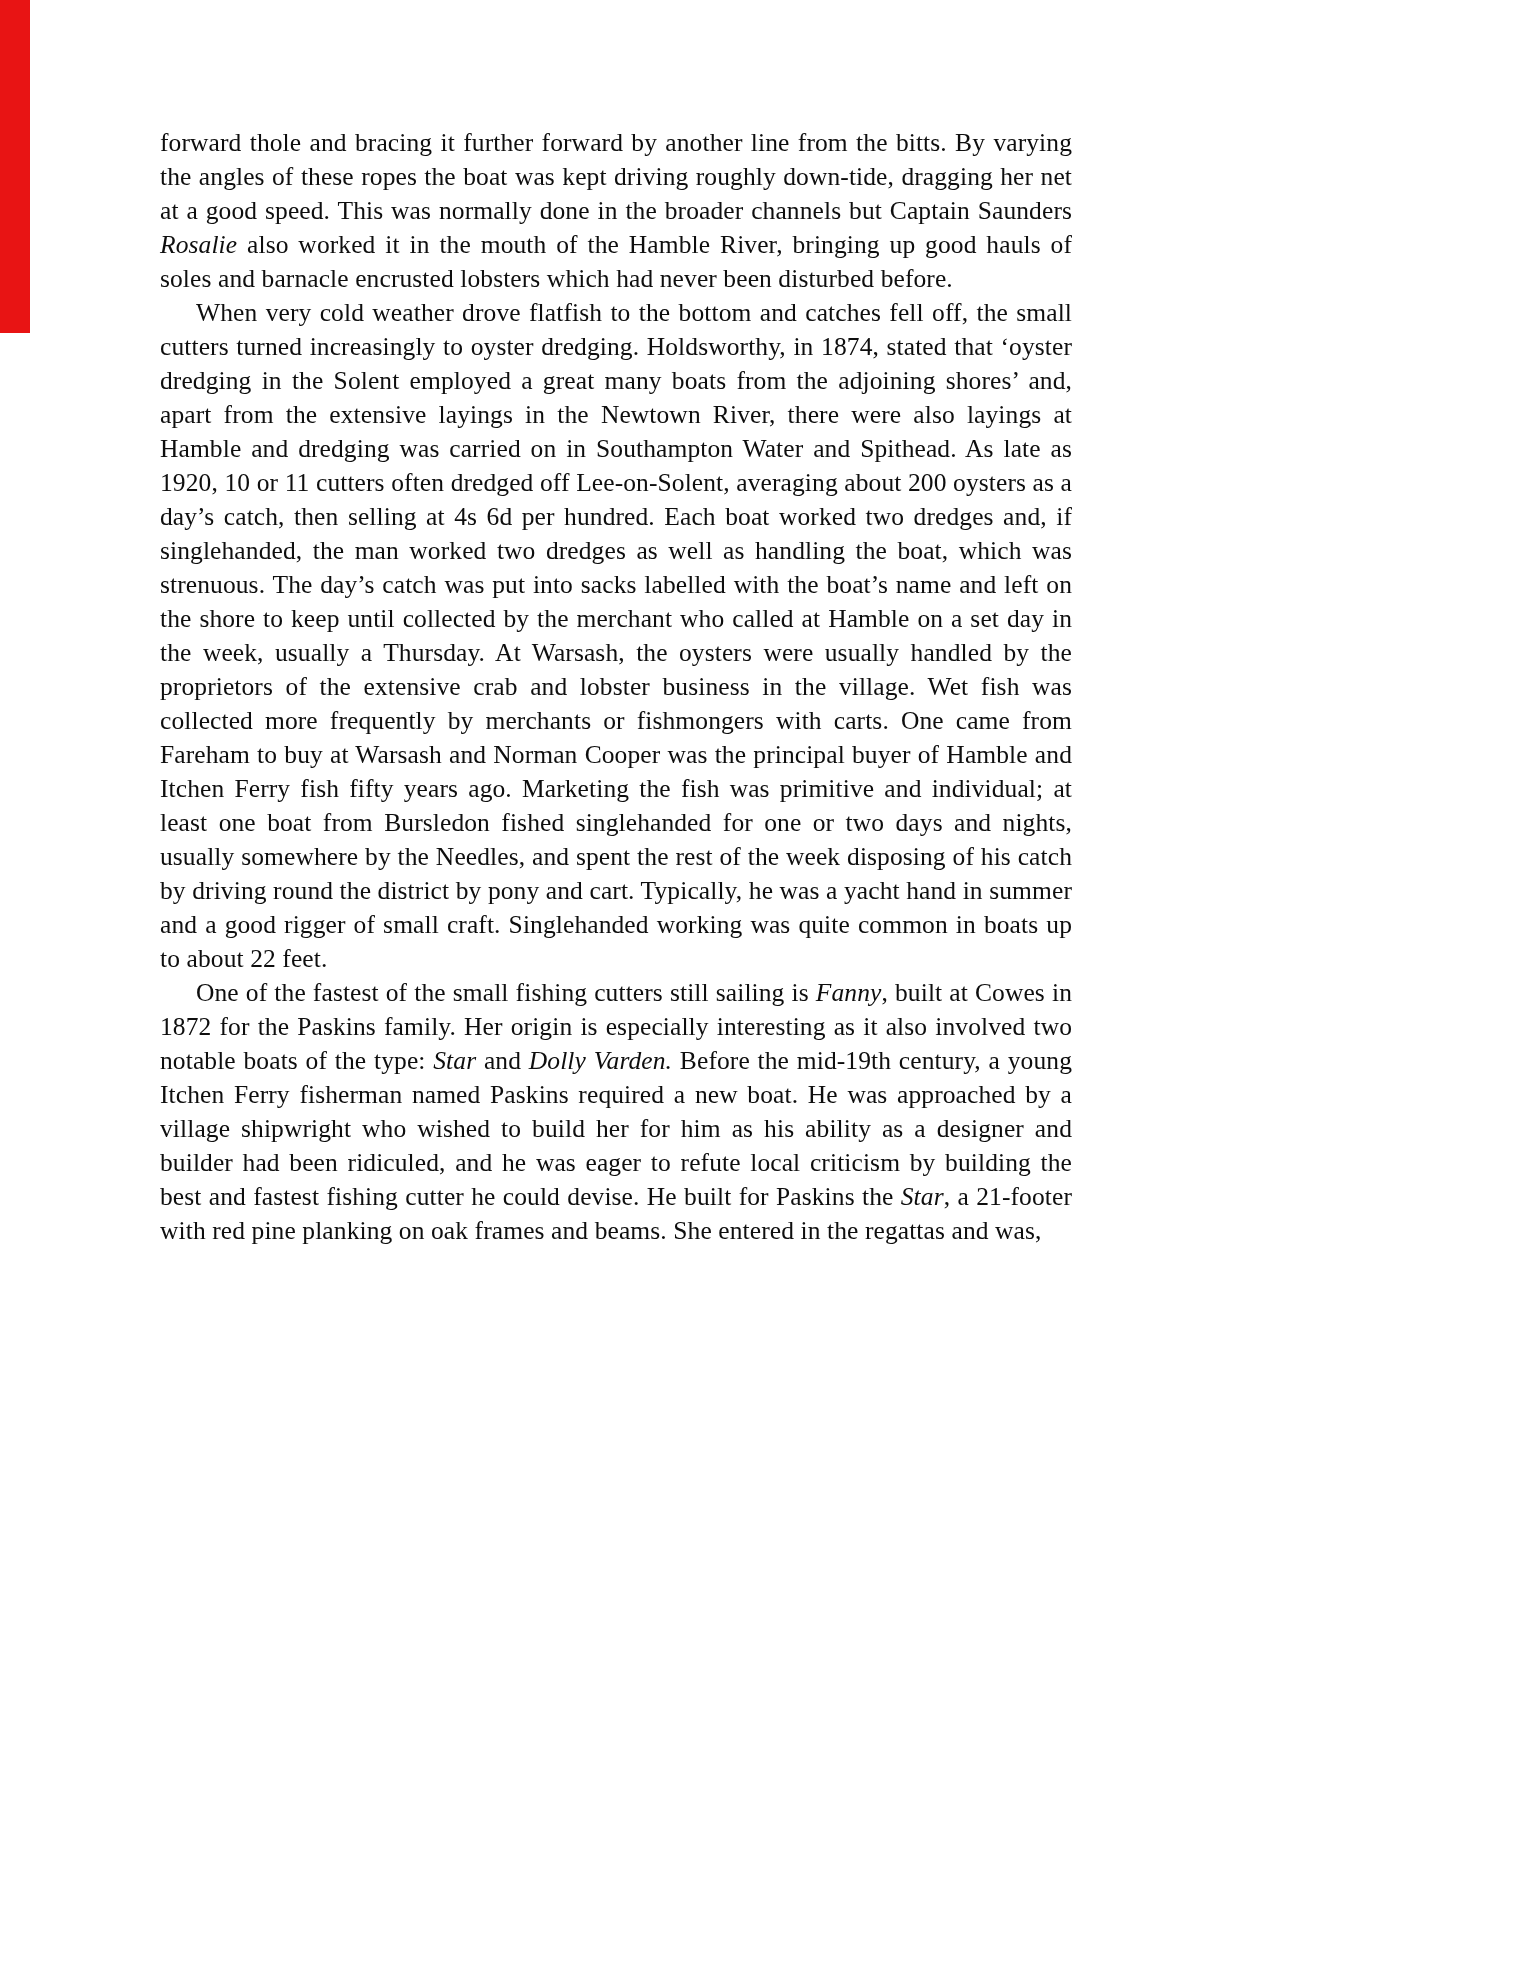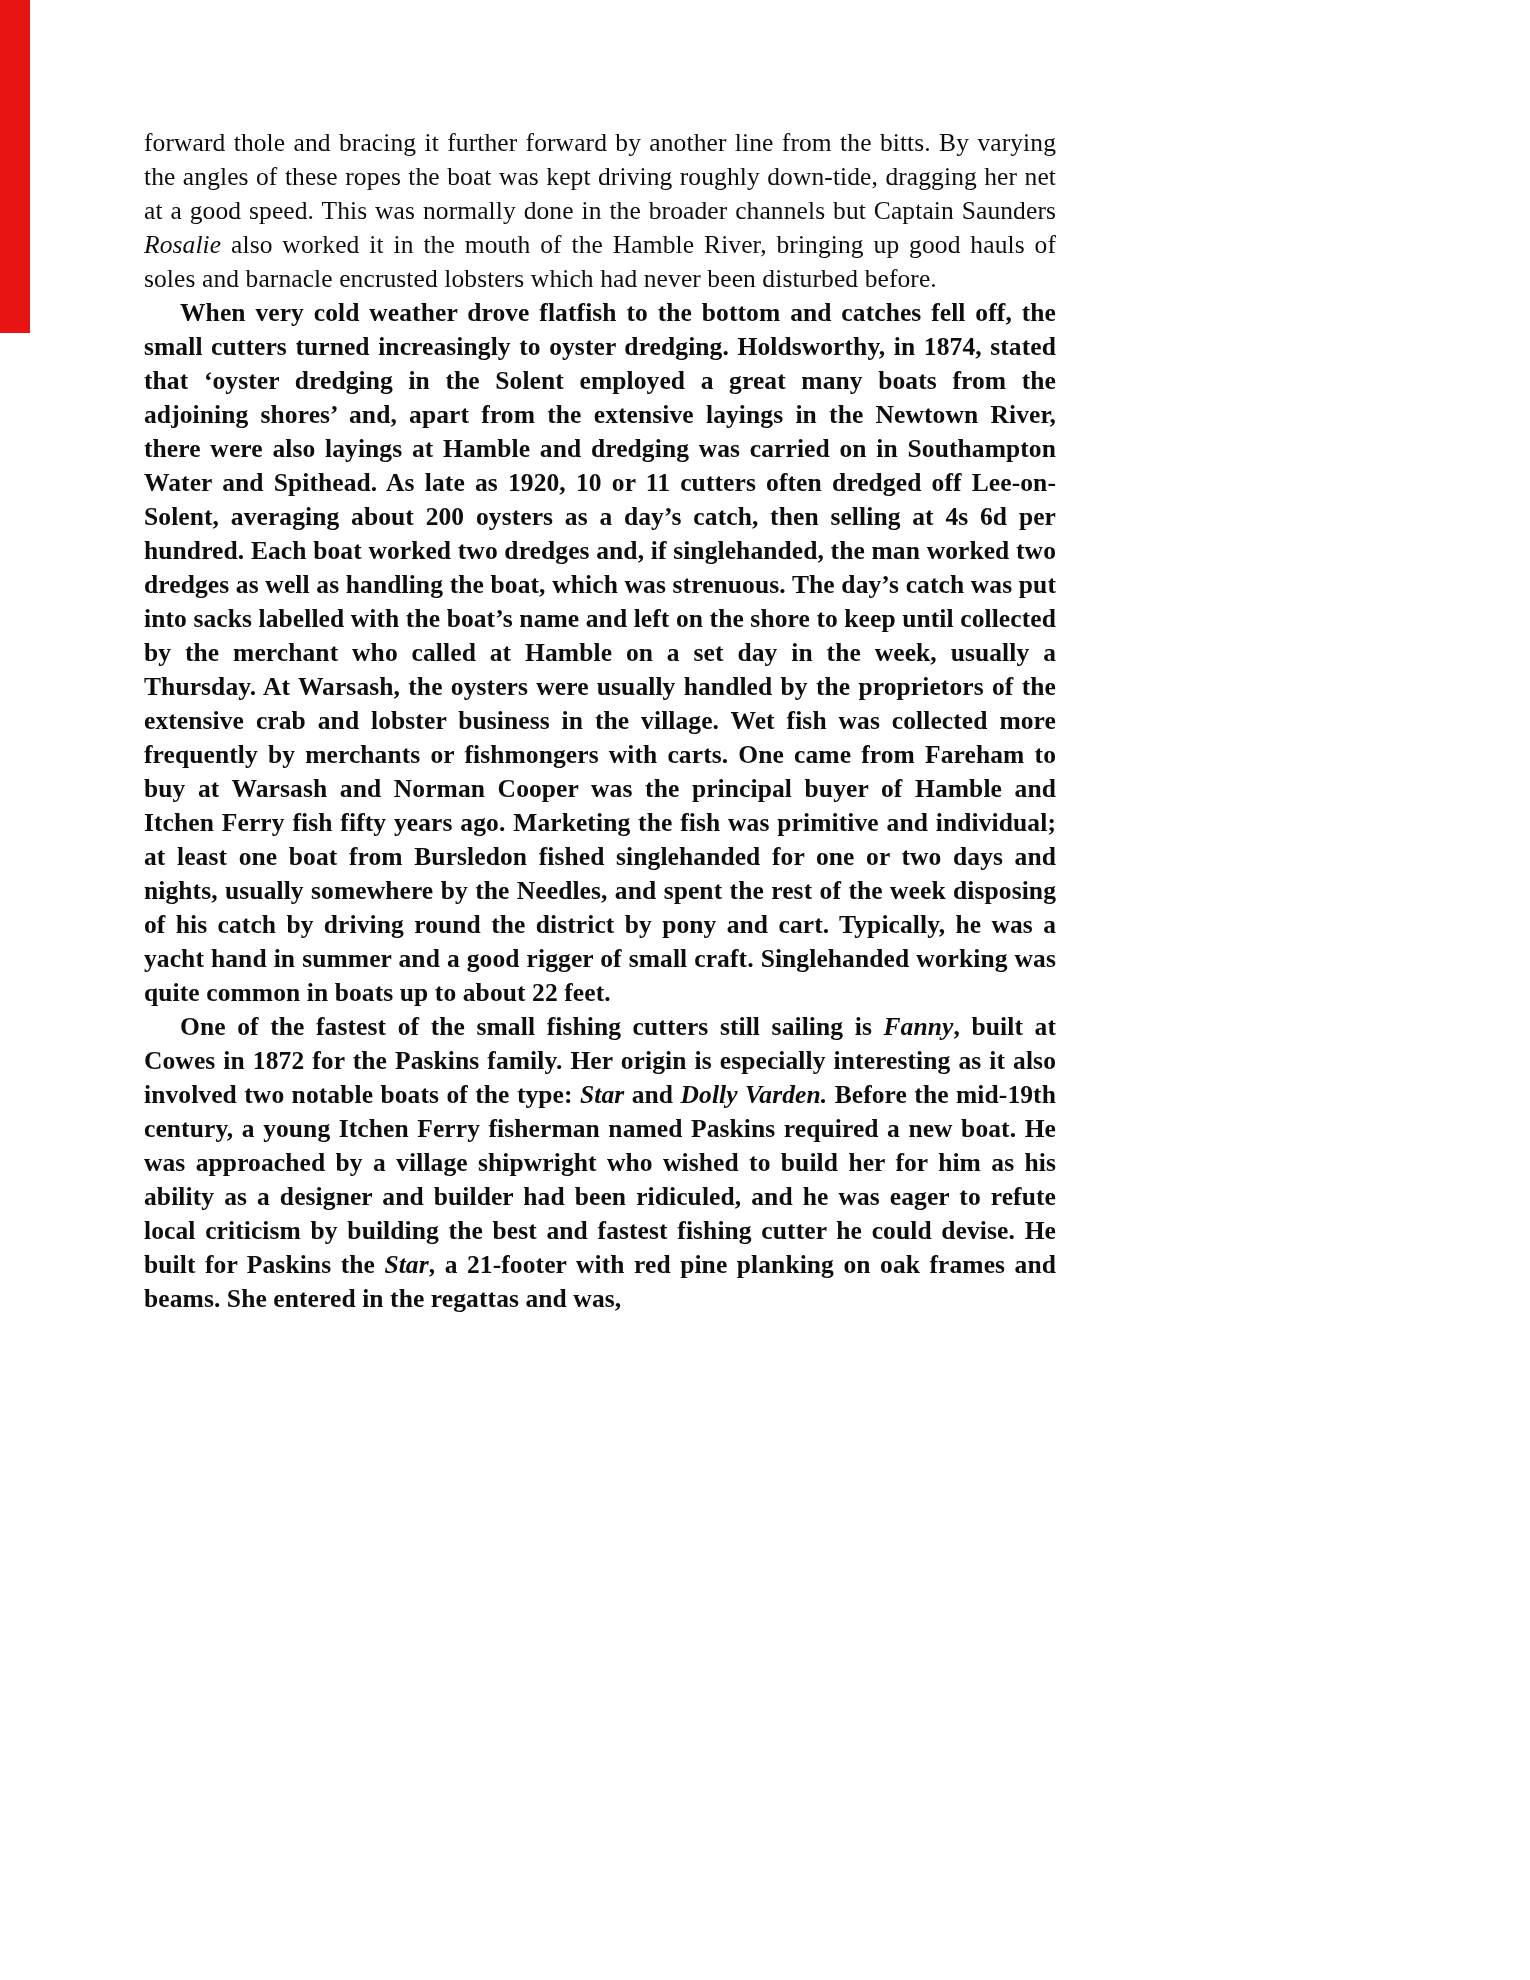--- a/index.html
+++ b/index.html
@@ -17,35 +17,34 @@
   }
   .margin-stripe {
     position: absolute;
     left: 0;
     top: 0;
     width: 30px;
     height: 333px;
   }
   .text-block {
     position: absolute;
-    left: 144px;
+    left: 160px;
     top: 126px;
     width: 912px;
     font-size: 25.5px;
     line-height: 34px;
     text-align: justify;
     letter-spacing: 0.1px;
   }
   .text-block p {
     margin: 0;
     padding: 0;
   }
   .text-block p.indent {
     text-indent: 36px;
-    font-weight: bold;
   }
   .italic {
     font-style: italic;
   }
 </style>
 </head>
 <body style="background: rgb(255, 255, 255); color: rgb(14, 14, 14);">
 
 <div class="margin-stripe" style="background: rgb(232, 20, 20);"></div>
 

